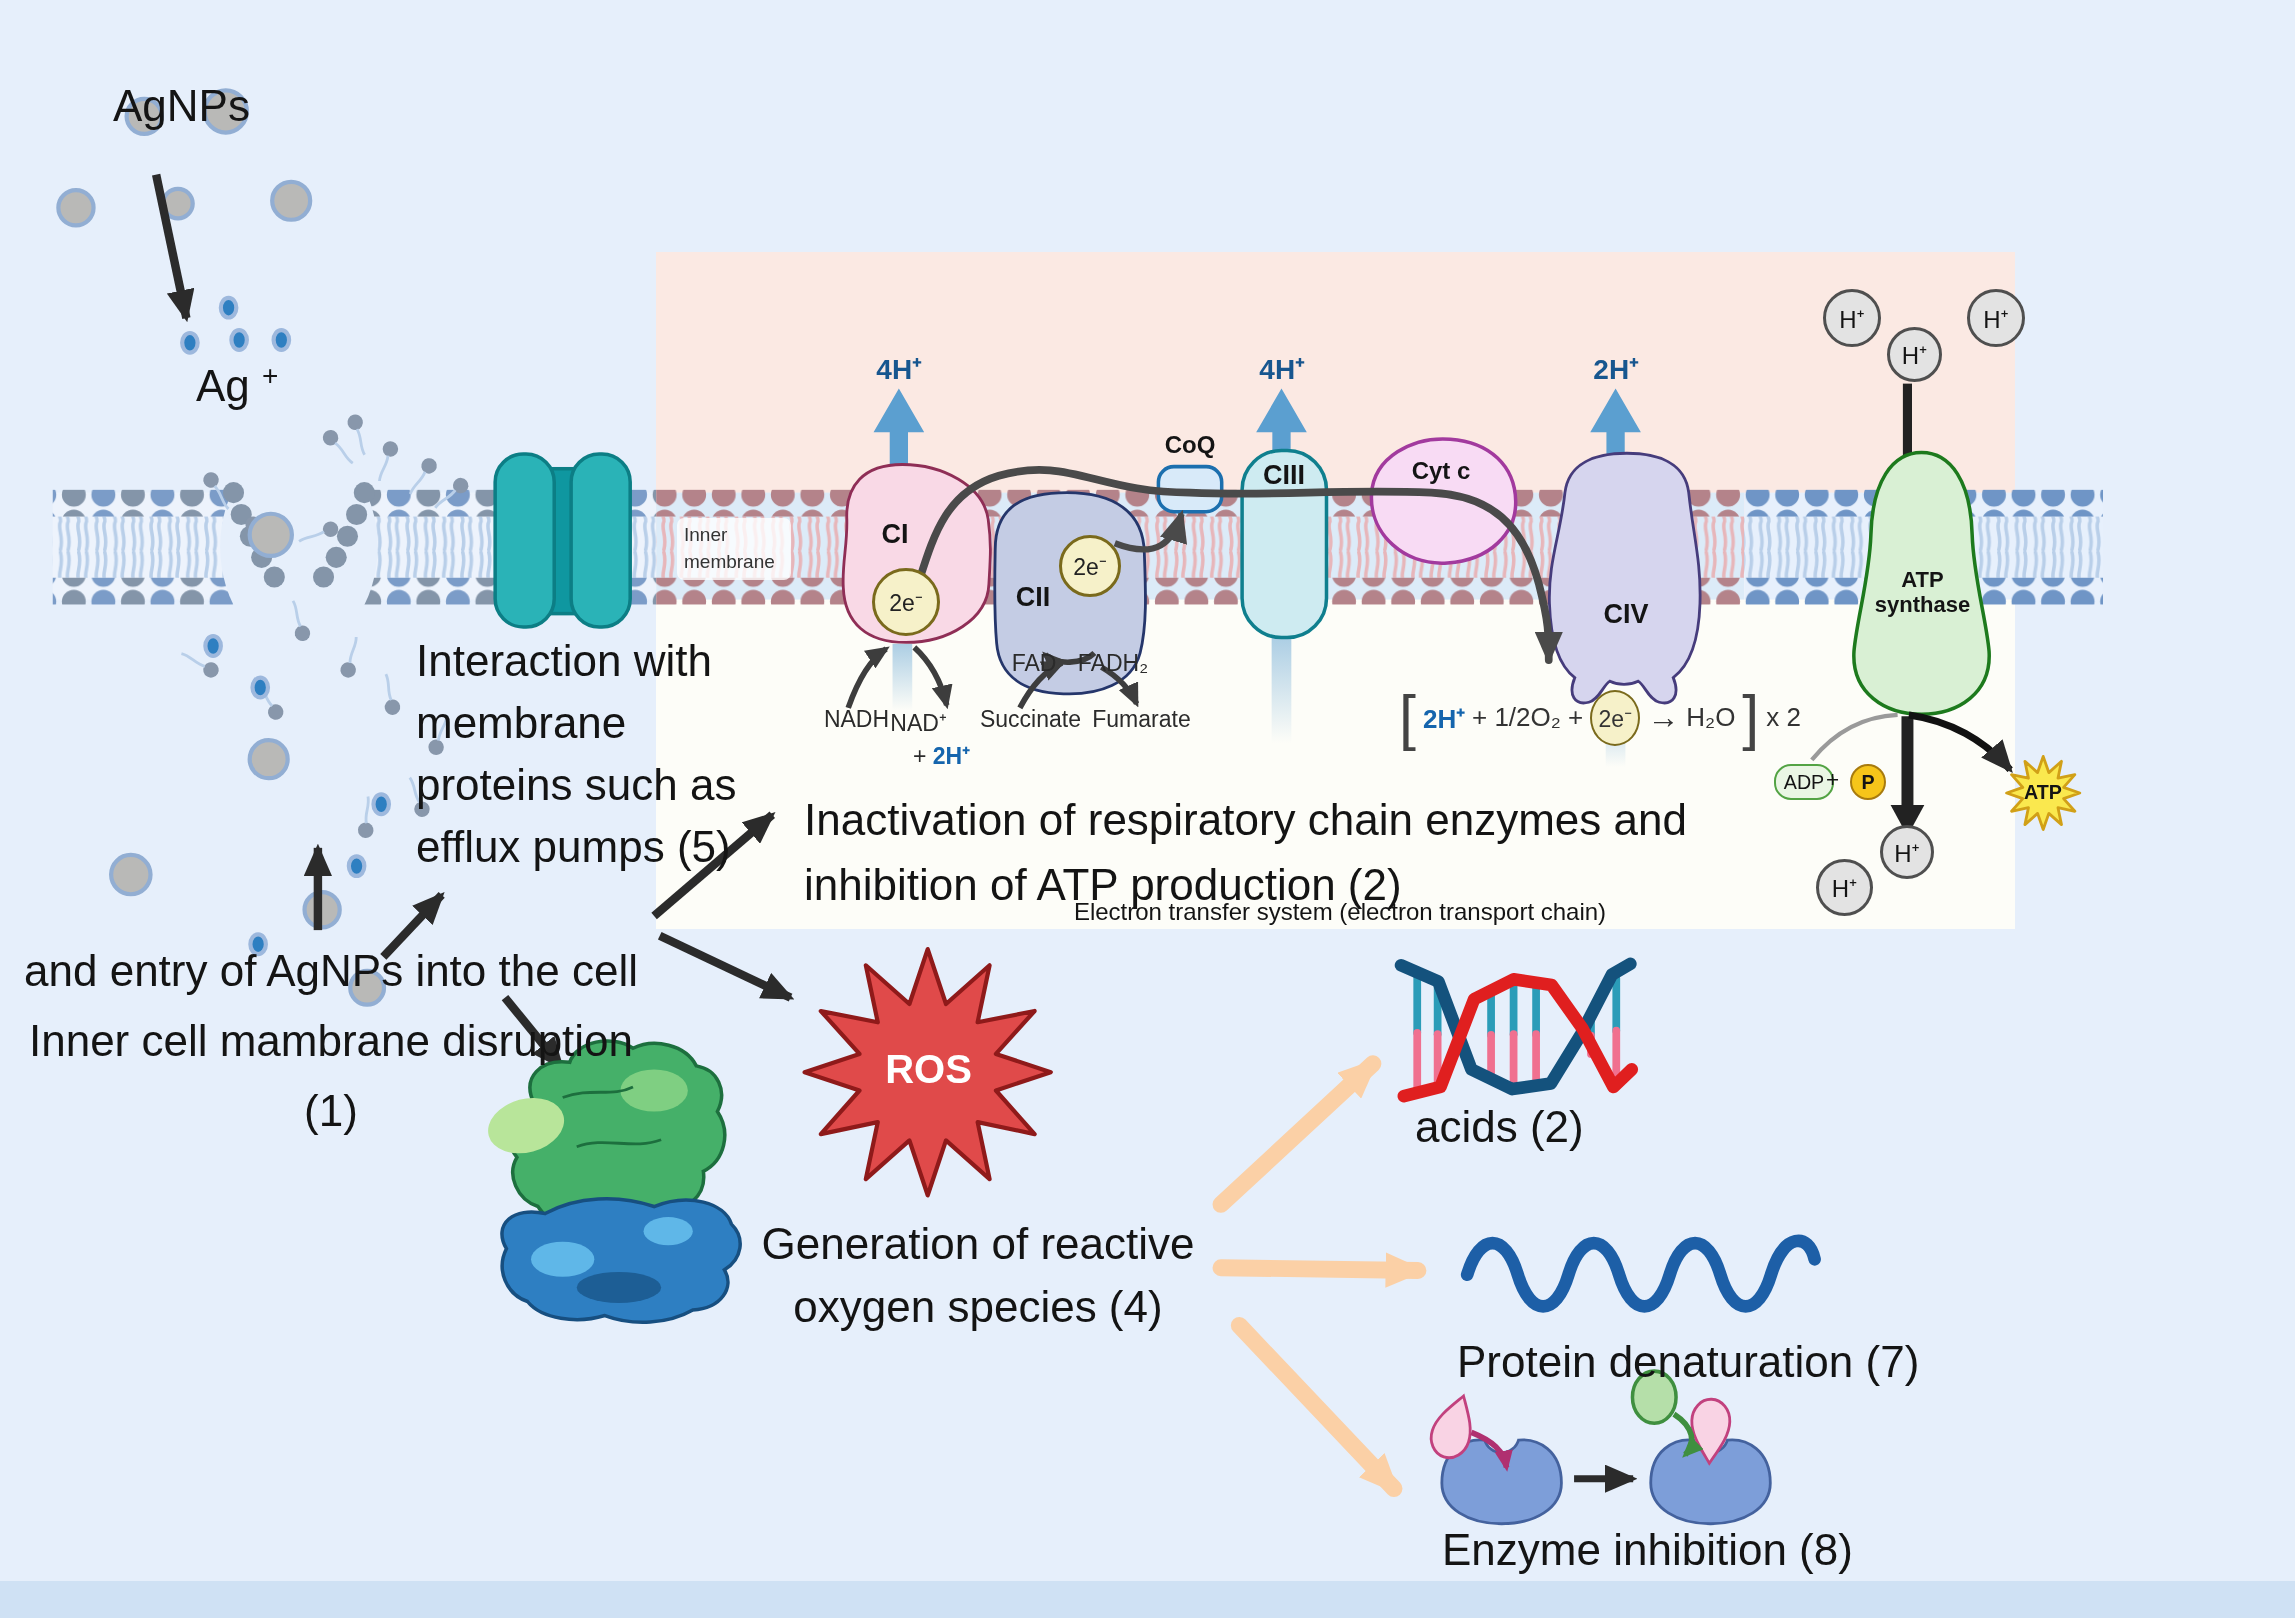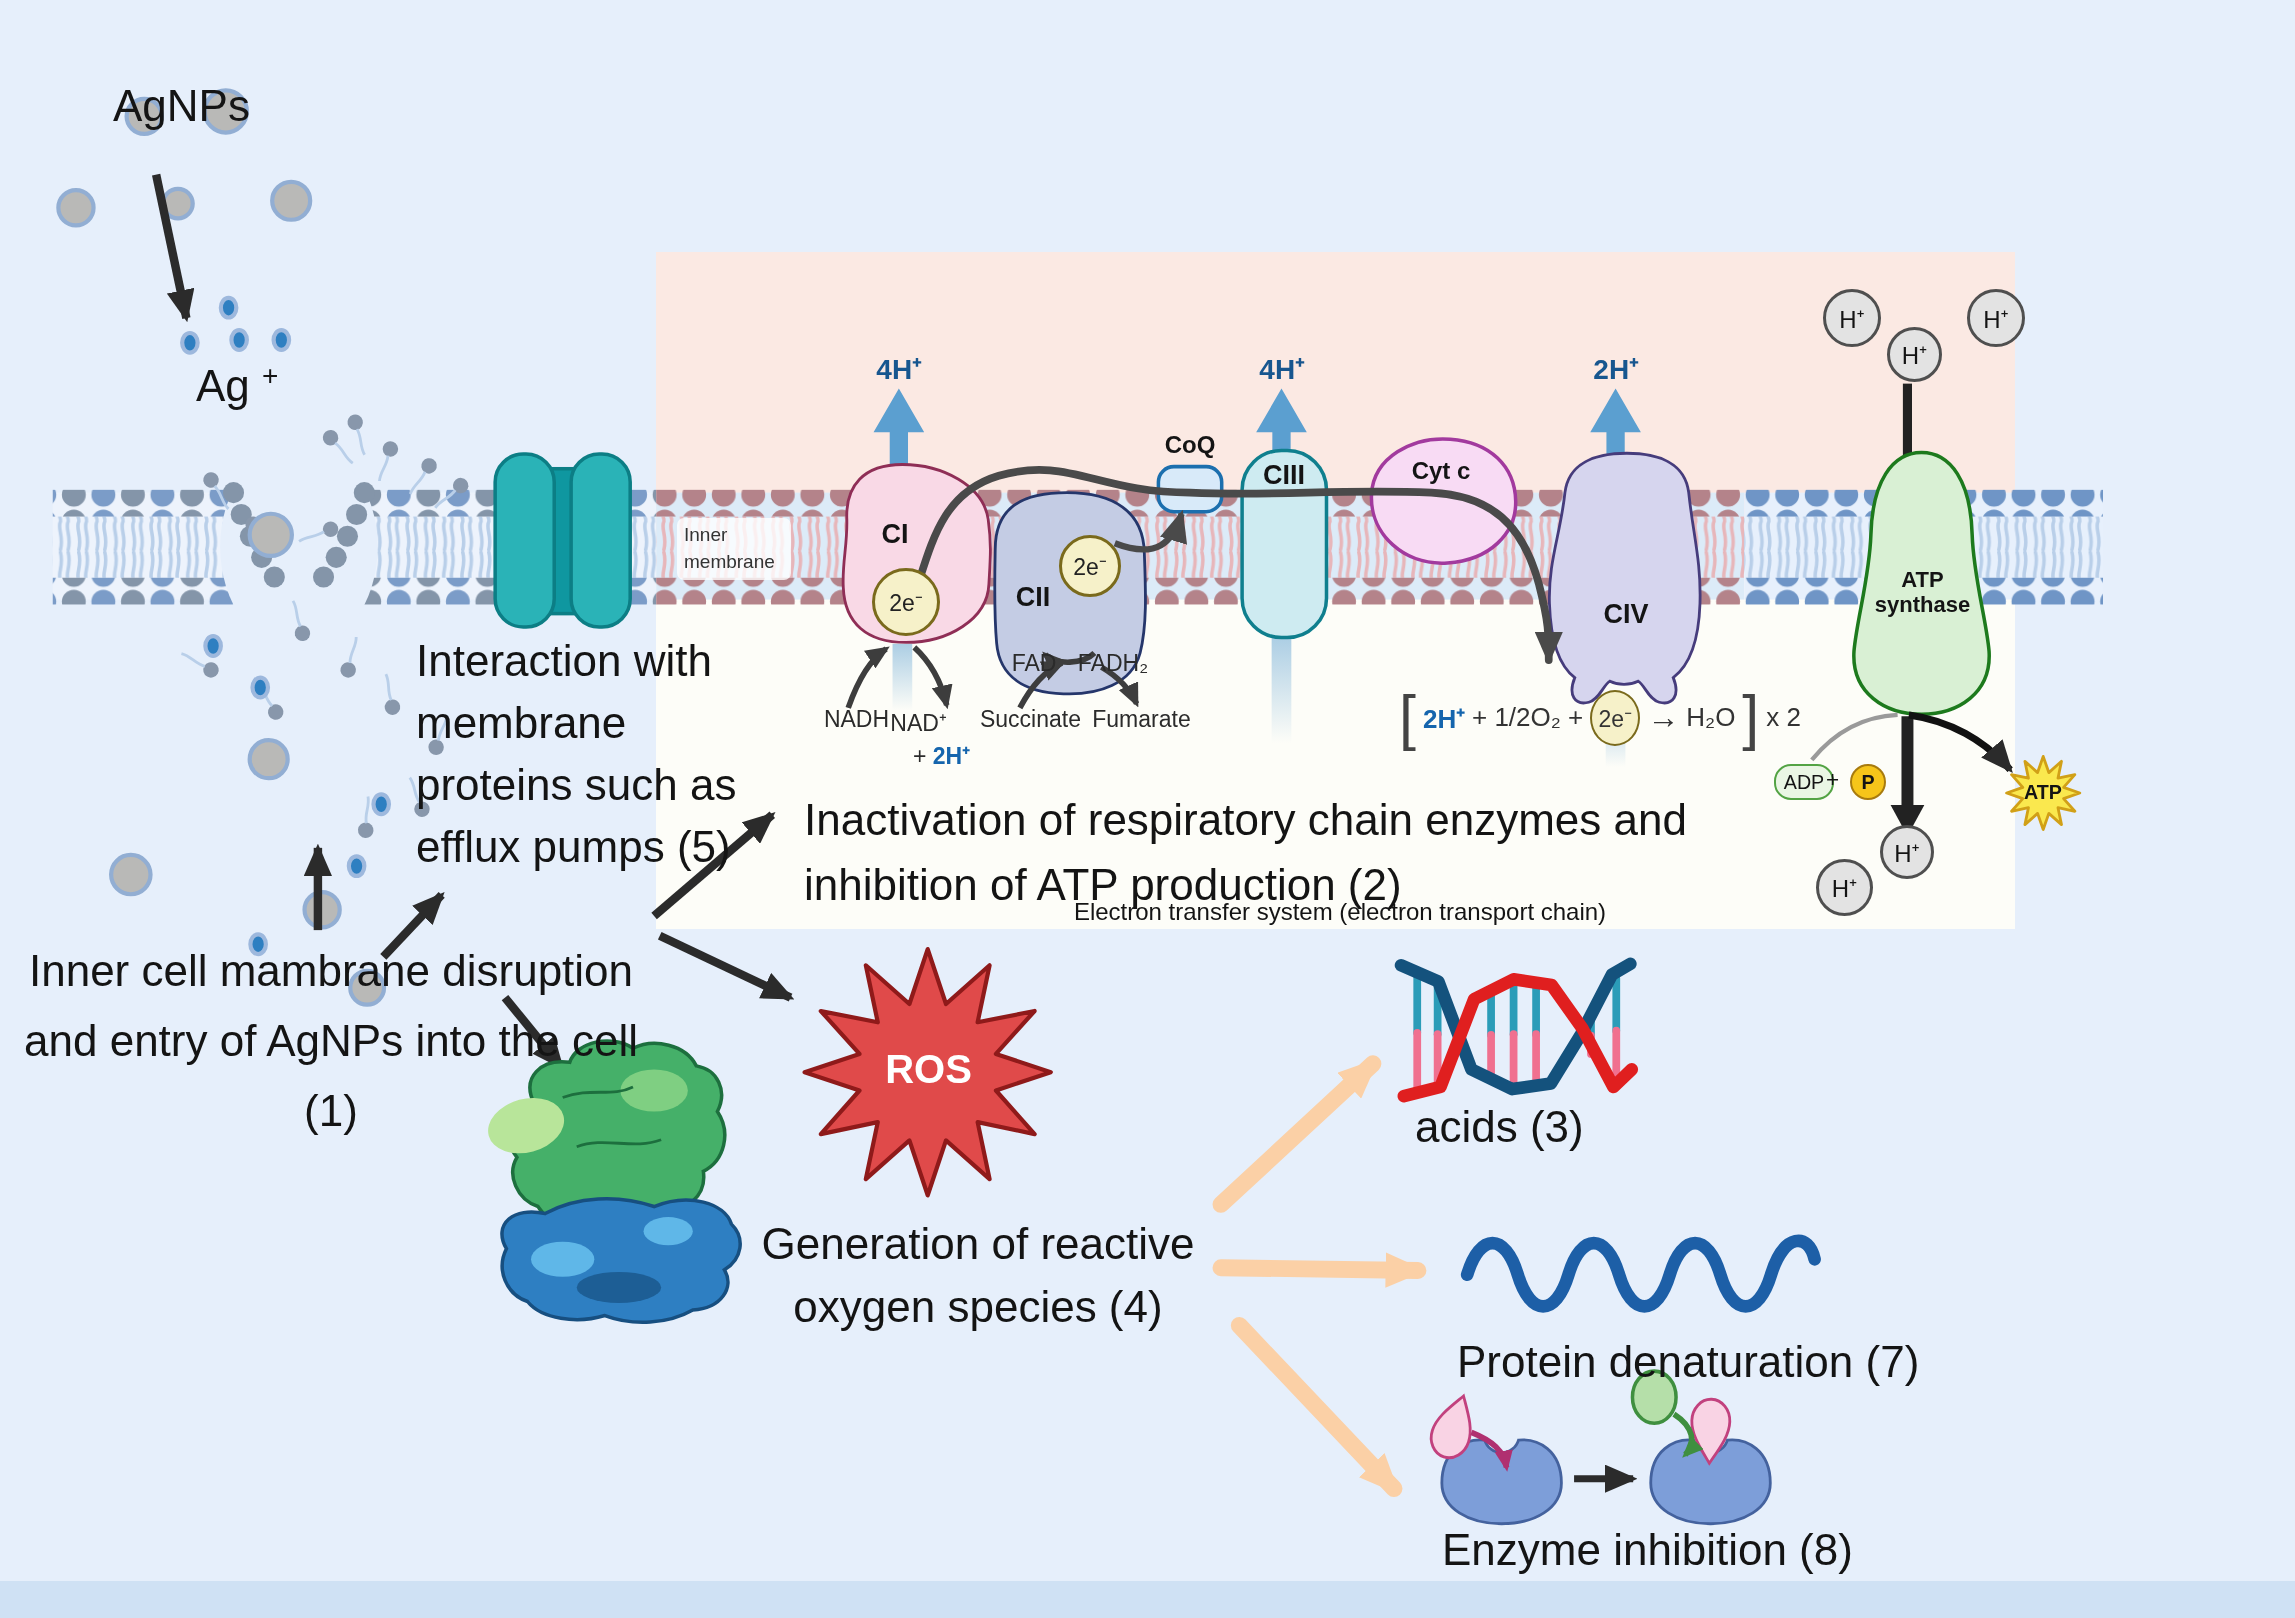--- a/index.html
+++ b/index.html
@@ -267,40 +267,40 @@
     <span>Ag</span> <sup style="font-size:28px;">+</sup></div>
 
   <div class="t lines big" style="left:416px;top:630px;line-height:62px;">
     <div>Interaction with</div>
       <div>membrane</div>
     <div>proteins such as</div>
       <div>efflux pumps (5)</div>
   </div>
 
   <div class="t lines big" style="left:331px;top:936px;line-height:70px;text-align:center;transform:translateX(-50%);">
-    <div>Inner cell mambrane disruption</div>
-      <div>and entry of AgNPs into the cell</div>
+    <div>and entry of AgNPs into the cell</div>
+      <div>Inner cell mambrane disruption</div>
       <div>(1)</div>
   </div>
 
   <div class="t lines big" style="left:804px;top:787px;line-height:65px;">
     <div>Inactivation of respiratory chain enzymes and</div>
       <div>inhibition of ATP production (2)</div>
   </div>
 
   <div class="t" style="left:1340px;top:898px;font-size:24px;transform:translateX(-50%);">Electron transfer system (electron transport chain)</div>
 
   <div class="t lines big" style="left:978px;top:1212px;line-height:63px;text-align:center;transform:translateX(-50%);">
     <div>Generation of reactive</div>
       <div>oxygen species (4)</div>
   </div>
 
 
   <div class="t lines big" style="left:1415px;top:1094px;line-height:65px;">
-      <div>acids (3)</div>
+      <div>acids (2)</div>
   </div>
 
   <div class="t big" style="left:1457px;top:1340px;">Protein denaturation (7)</div>
   <div class="t big" style="left:1442px;top:1528px;">Enzyme inhibition (8)</div>
 
   <div class="t" style="left:928px;top:1047px;width:141px;margin-left:-70px;text-align:center;font-size:40px;font-weight:bold;color:#fff;">ROS</div>
 
   <div class="t hlab" style="left:850px;top:349px;">4H⁺</div>
   <div class="t hlab" style="left:1233px;top:349px;">4H⁺</div>
   <div class="t hlab" style="left:1567px;top:349px;">2H⁺</div>

